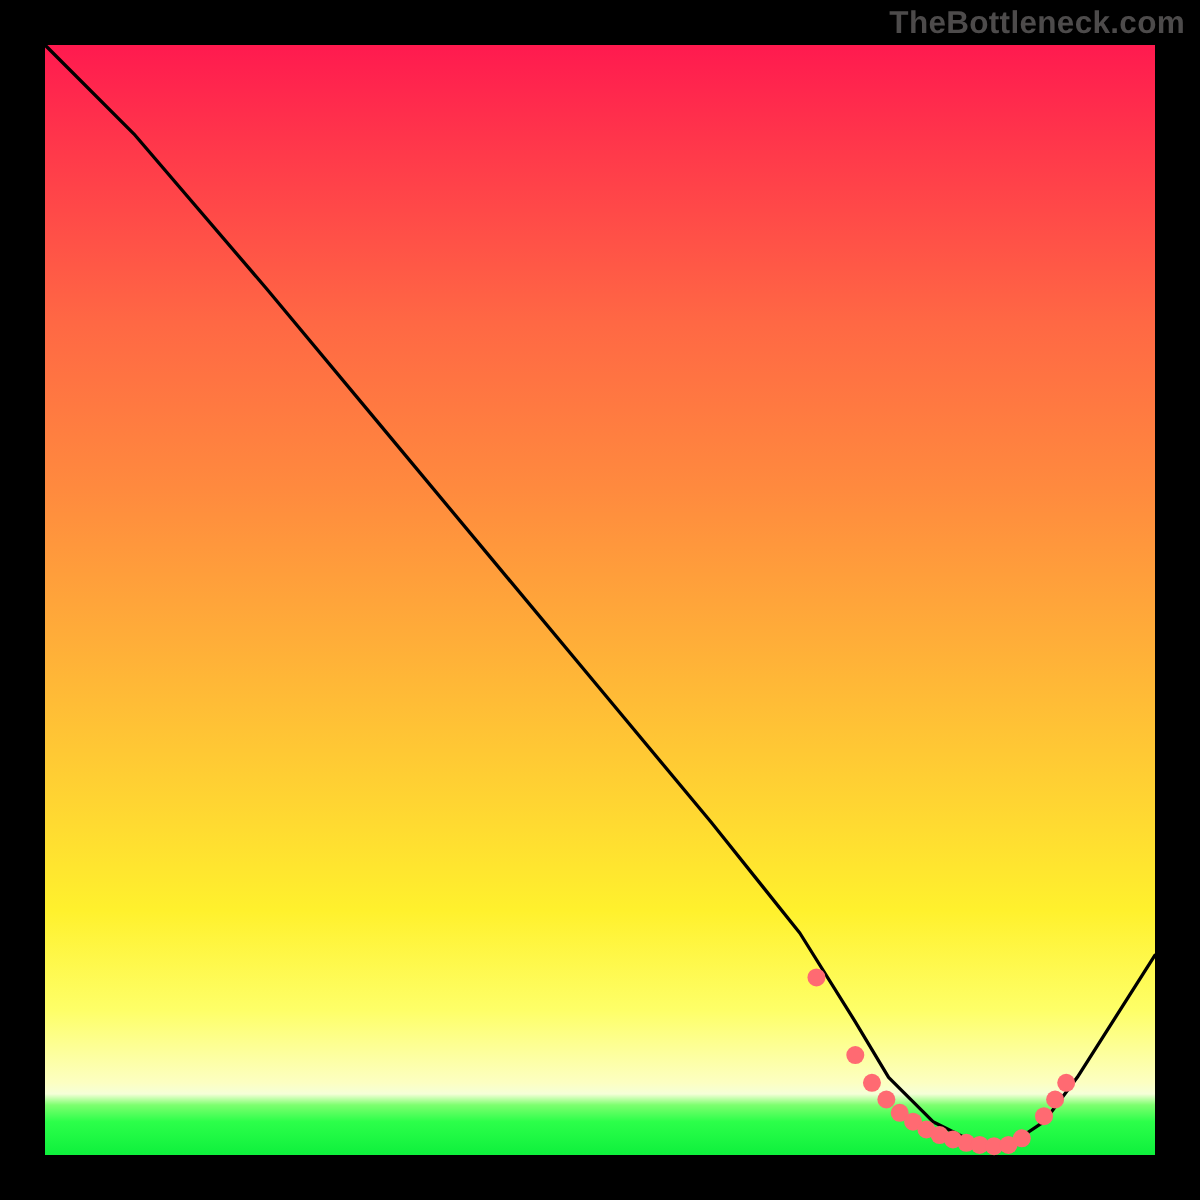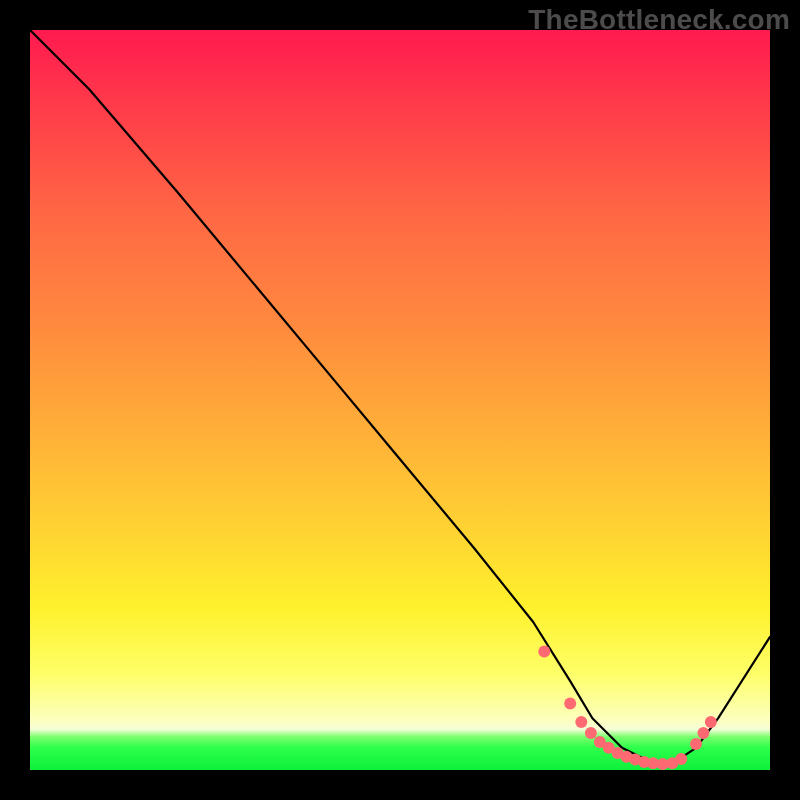--- a/index.html
+++ b/index.html
@@ -15,21 +15,21 @@
     position: relative;
     width: 800px;
     height: 800px;
     background: #000;
   }
   .watermark {
     position: absolute;
     top: 4px;
     right: 10px;
     color: #4d4b4b;
-    font-size: 28px;
+    font-size: 21px;
     font-weight: 600;
     letter-spacing: 0.2px;
   }
   .plot-area {
     position: absolute;
     left: 30px;
     top: 30px;
     width: 740px;
     height: 740px;
     

